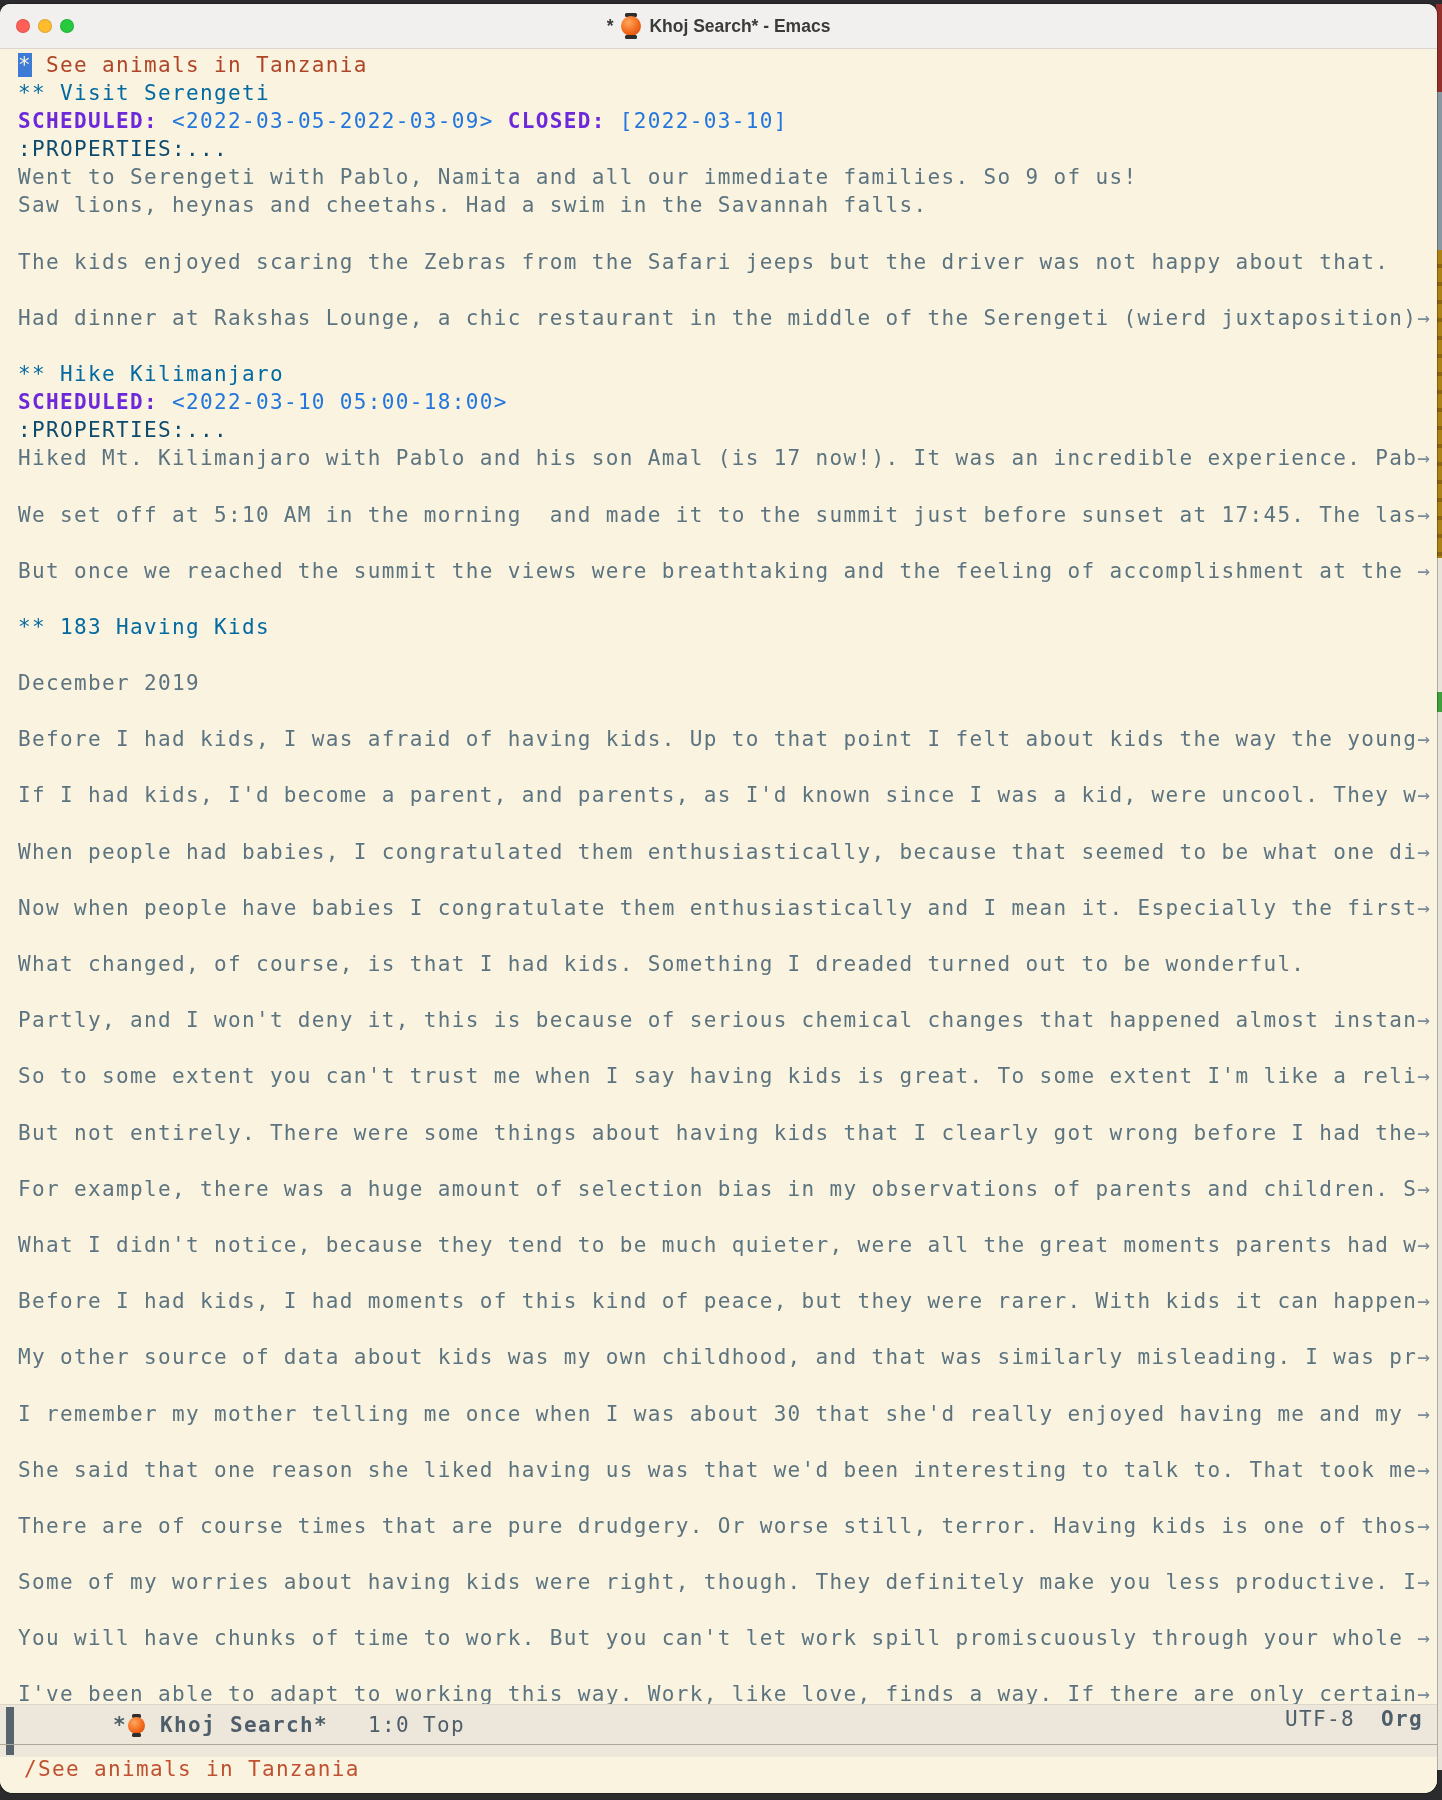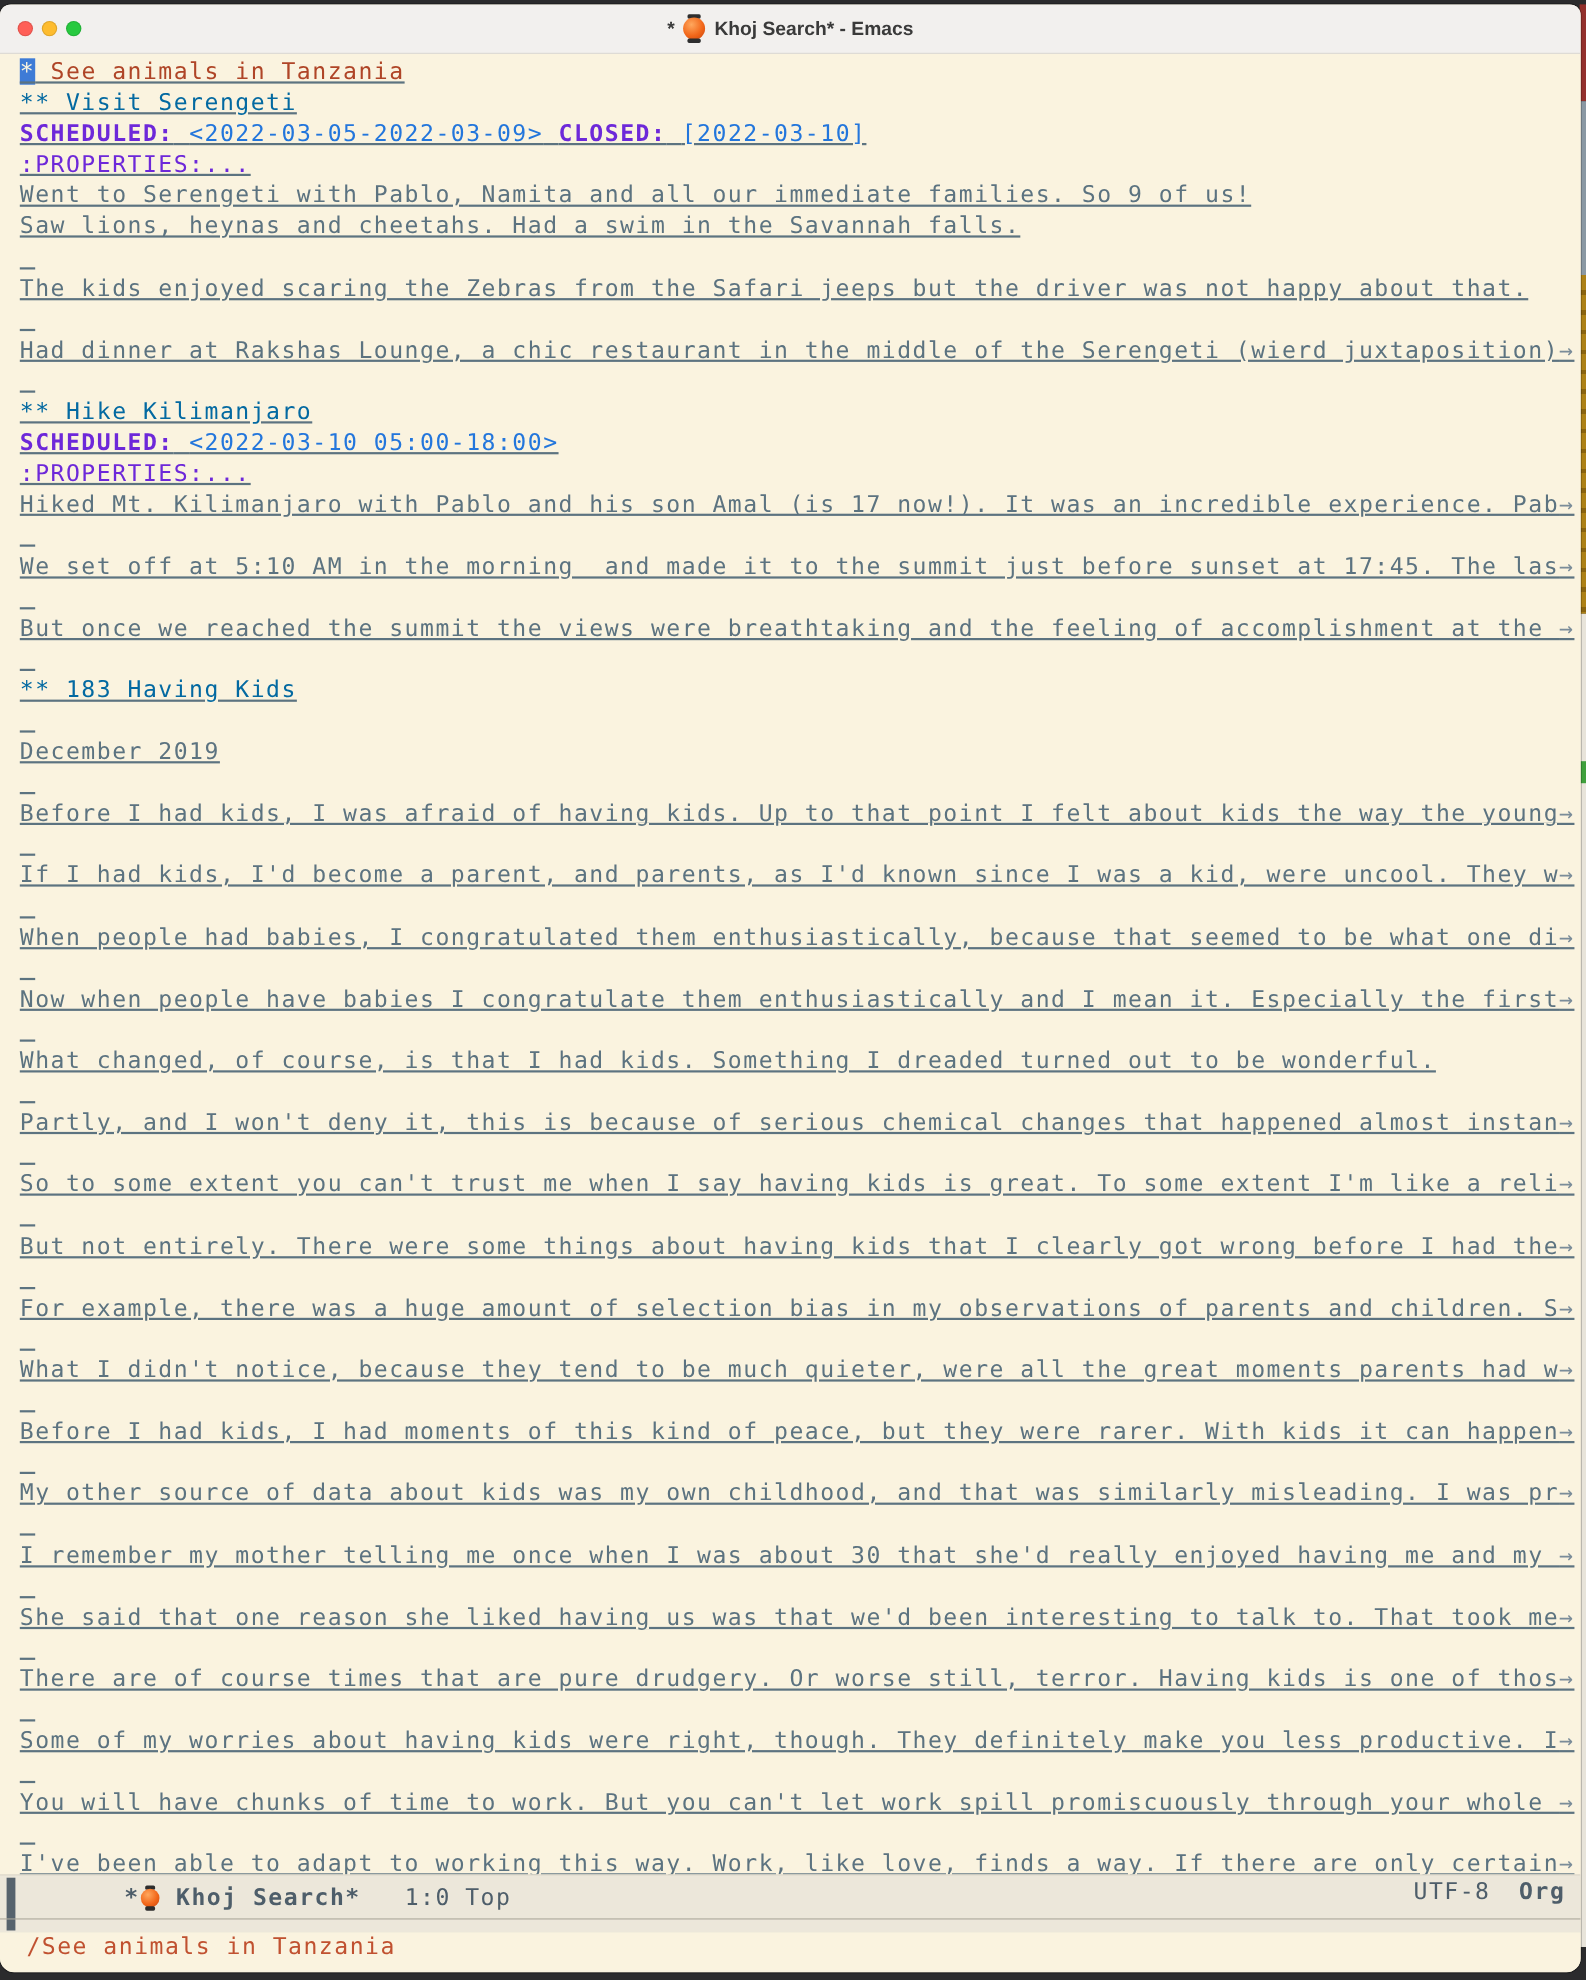--- a/index.html
+++ b/index.html
@@ -37,28 +37,27 @@
   .lantern.small{width:19px;height:23px;}
 
   
   .buffer{
     position:absolute;left:0;top:45px;right:0;bottom:88px;
     background:#faf3df;
     padding:2px 0 0 18px;
     font-size:21px;letter-spacing:1.35px;line-height:28.1px;
     white-space:pre;overflow:hidden;
     color:#5c7380;
-    text-decoration:underline;
   }
   .line{height:28.1px;}
   .seg-h1{color:#af4527;}
   .seg-h2{color:#0369a1;text-align:right;}
   .seg-kw{color:#6d28d9;font-weight:bold;}
   .seg-ts{color:#2376dc;}
-  .seg-prop{color:#6d28d9;}
+  .seg-prop{color:#0c4a6e;}
   .seg-body{color:#5c7380;}
   .cursor-block{background:#3e7bd6;color:#faf3df;}
   .trunc{color:#7a8c99;}
 
   
   .modeline{
     position:absolute;left:0;right:0;bottom:36px;height:52px;
     background:#ece7da;border-top:1px solid #dcd7c9;
     font-size:21px;letter-spacing:1.35px;color:#4e5e6a;
     white-space:pre;

